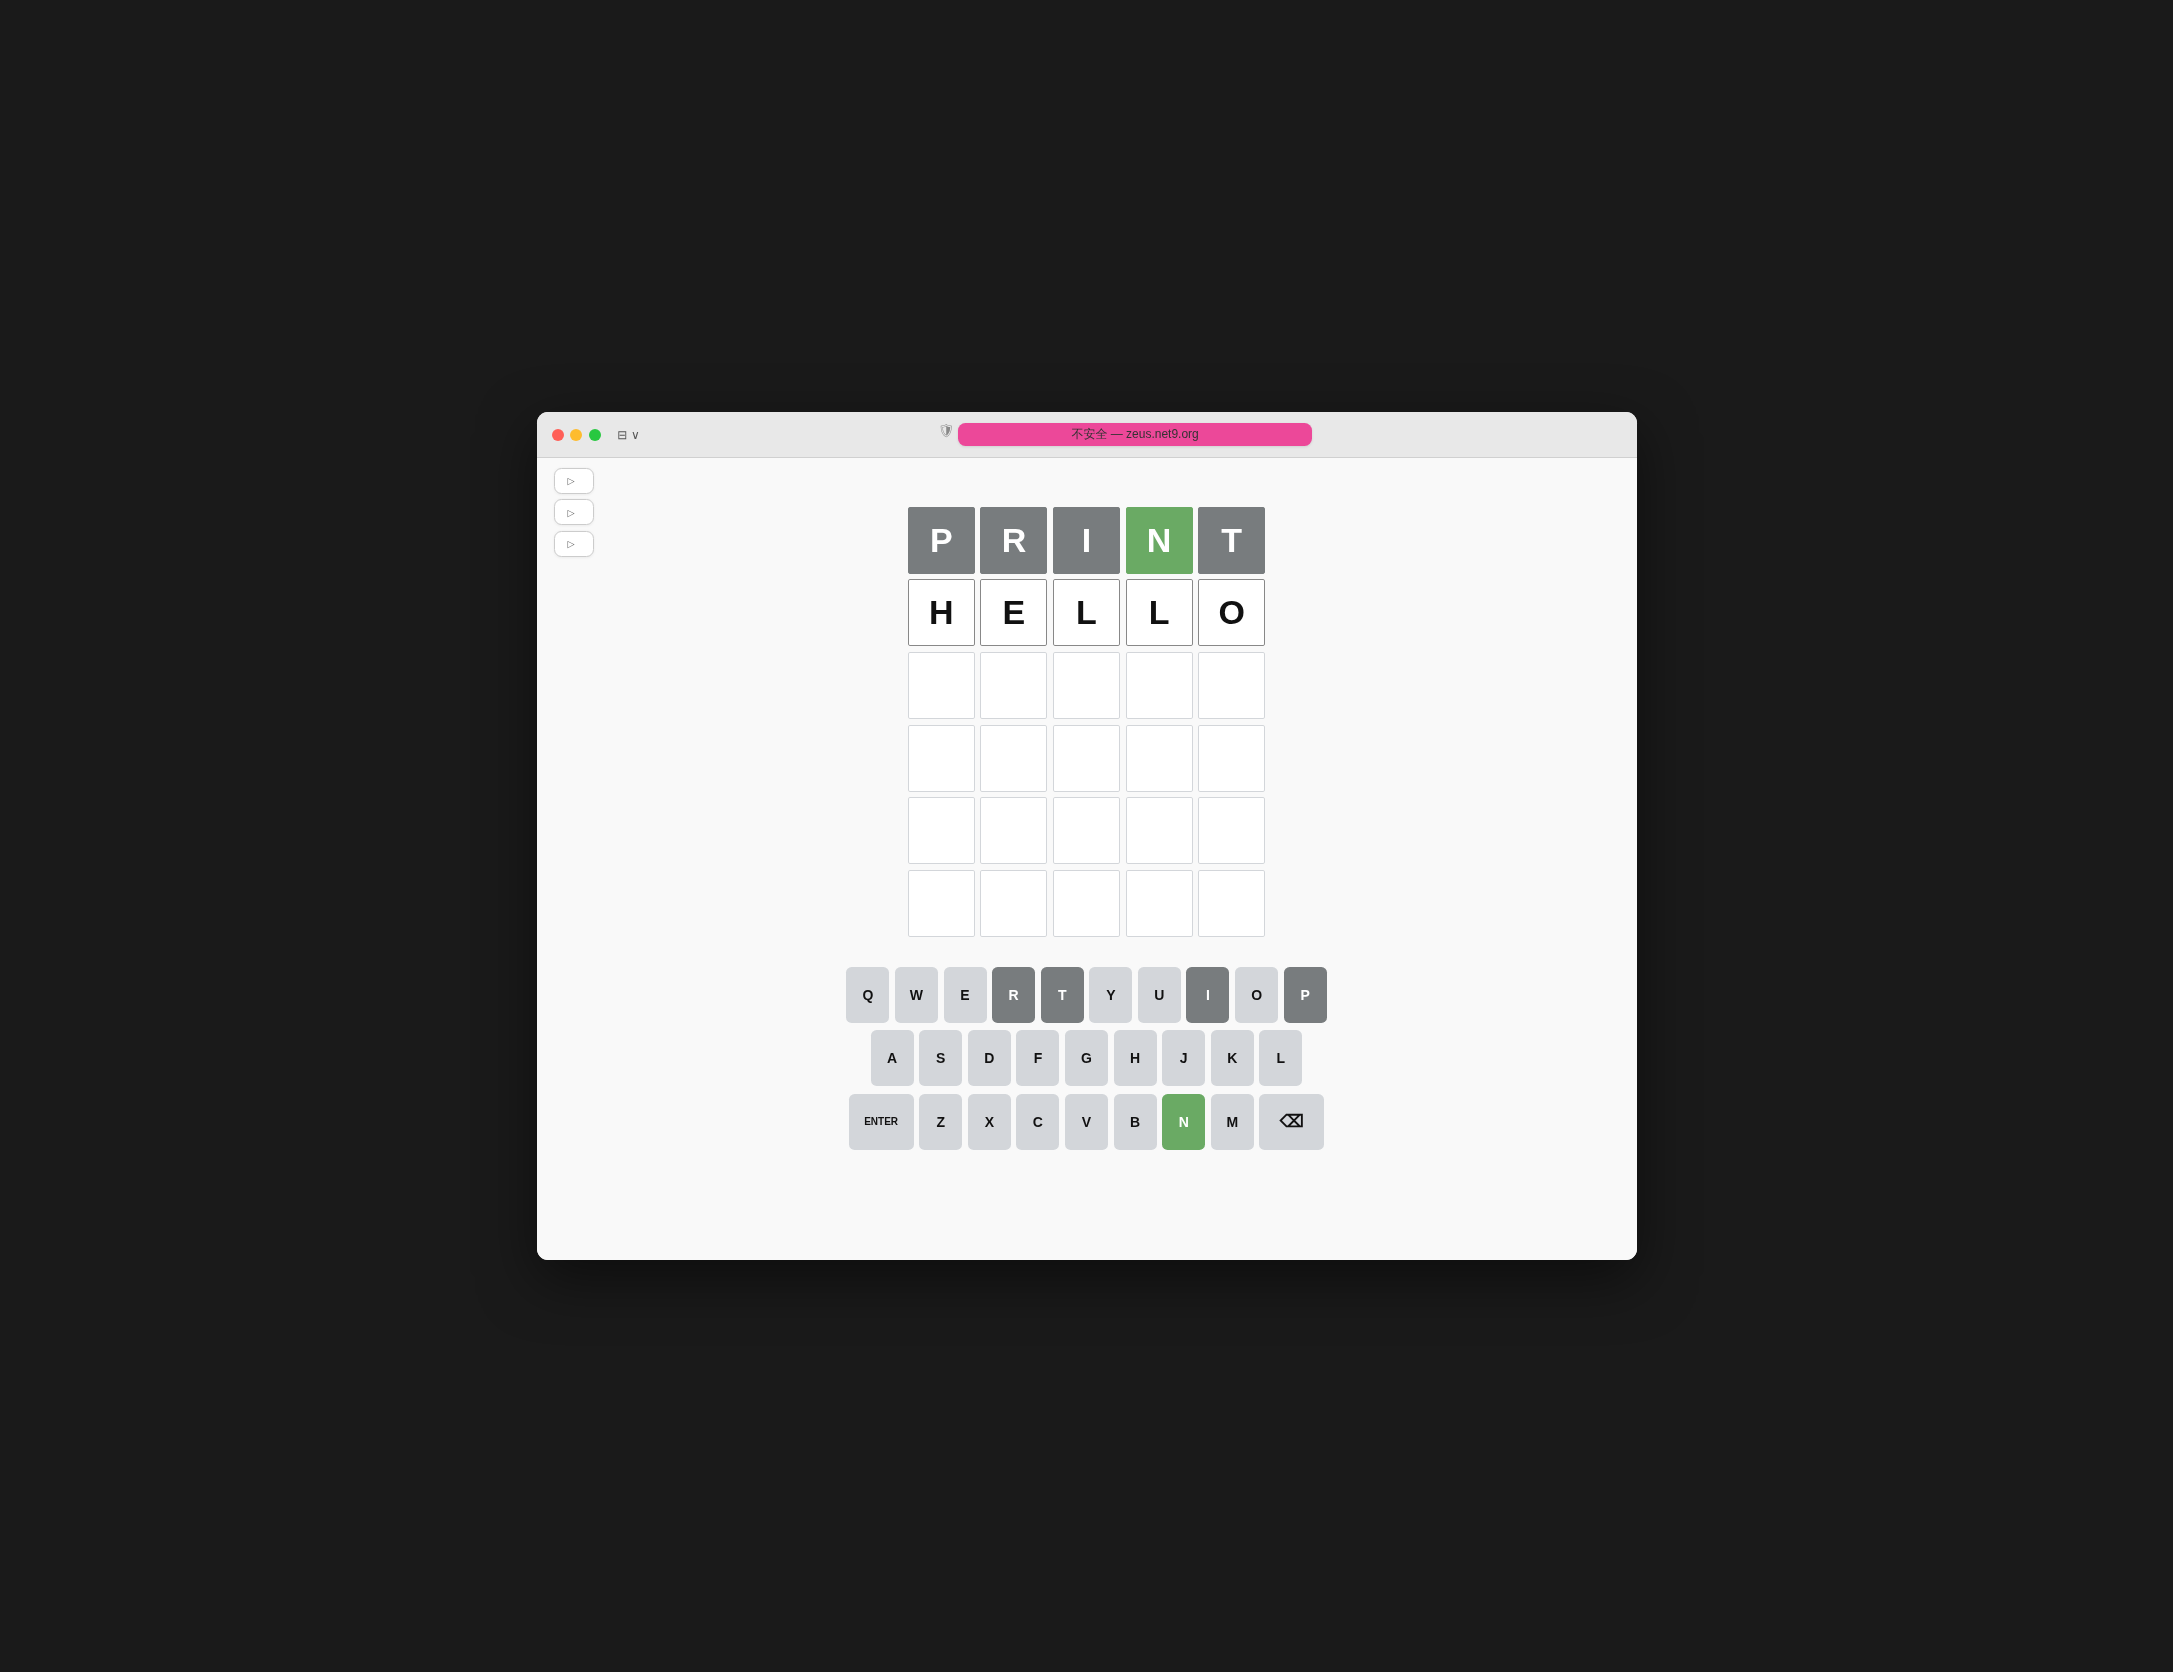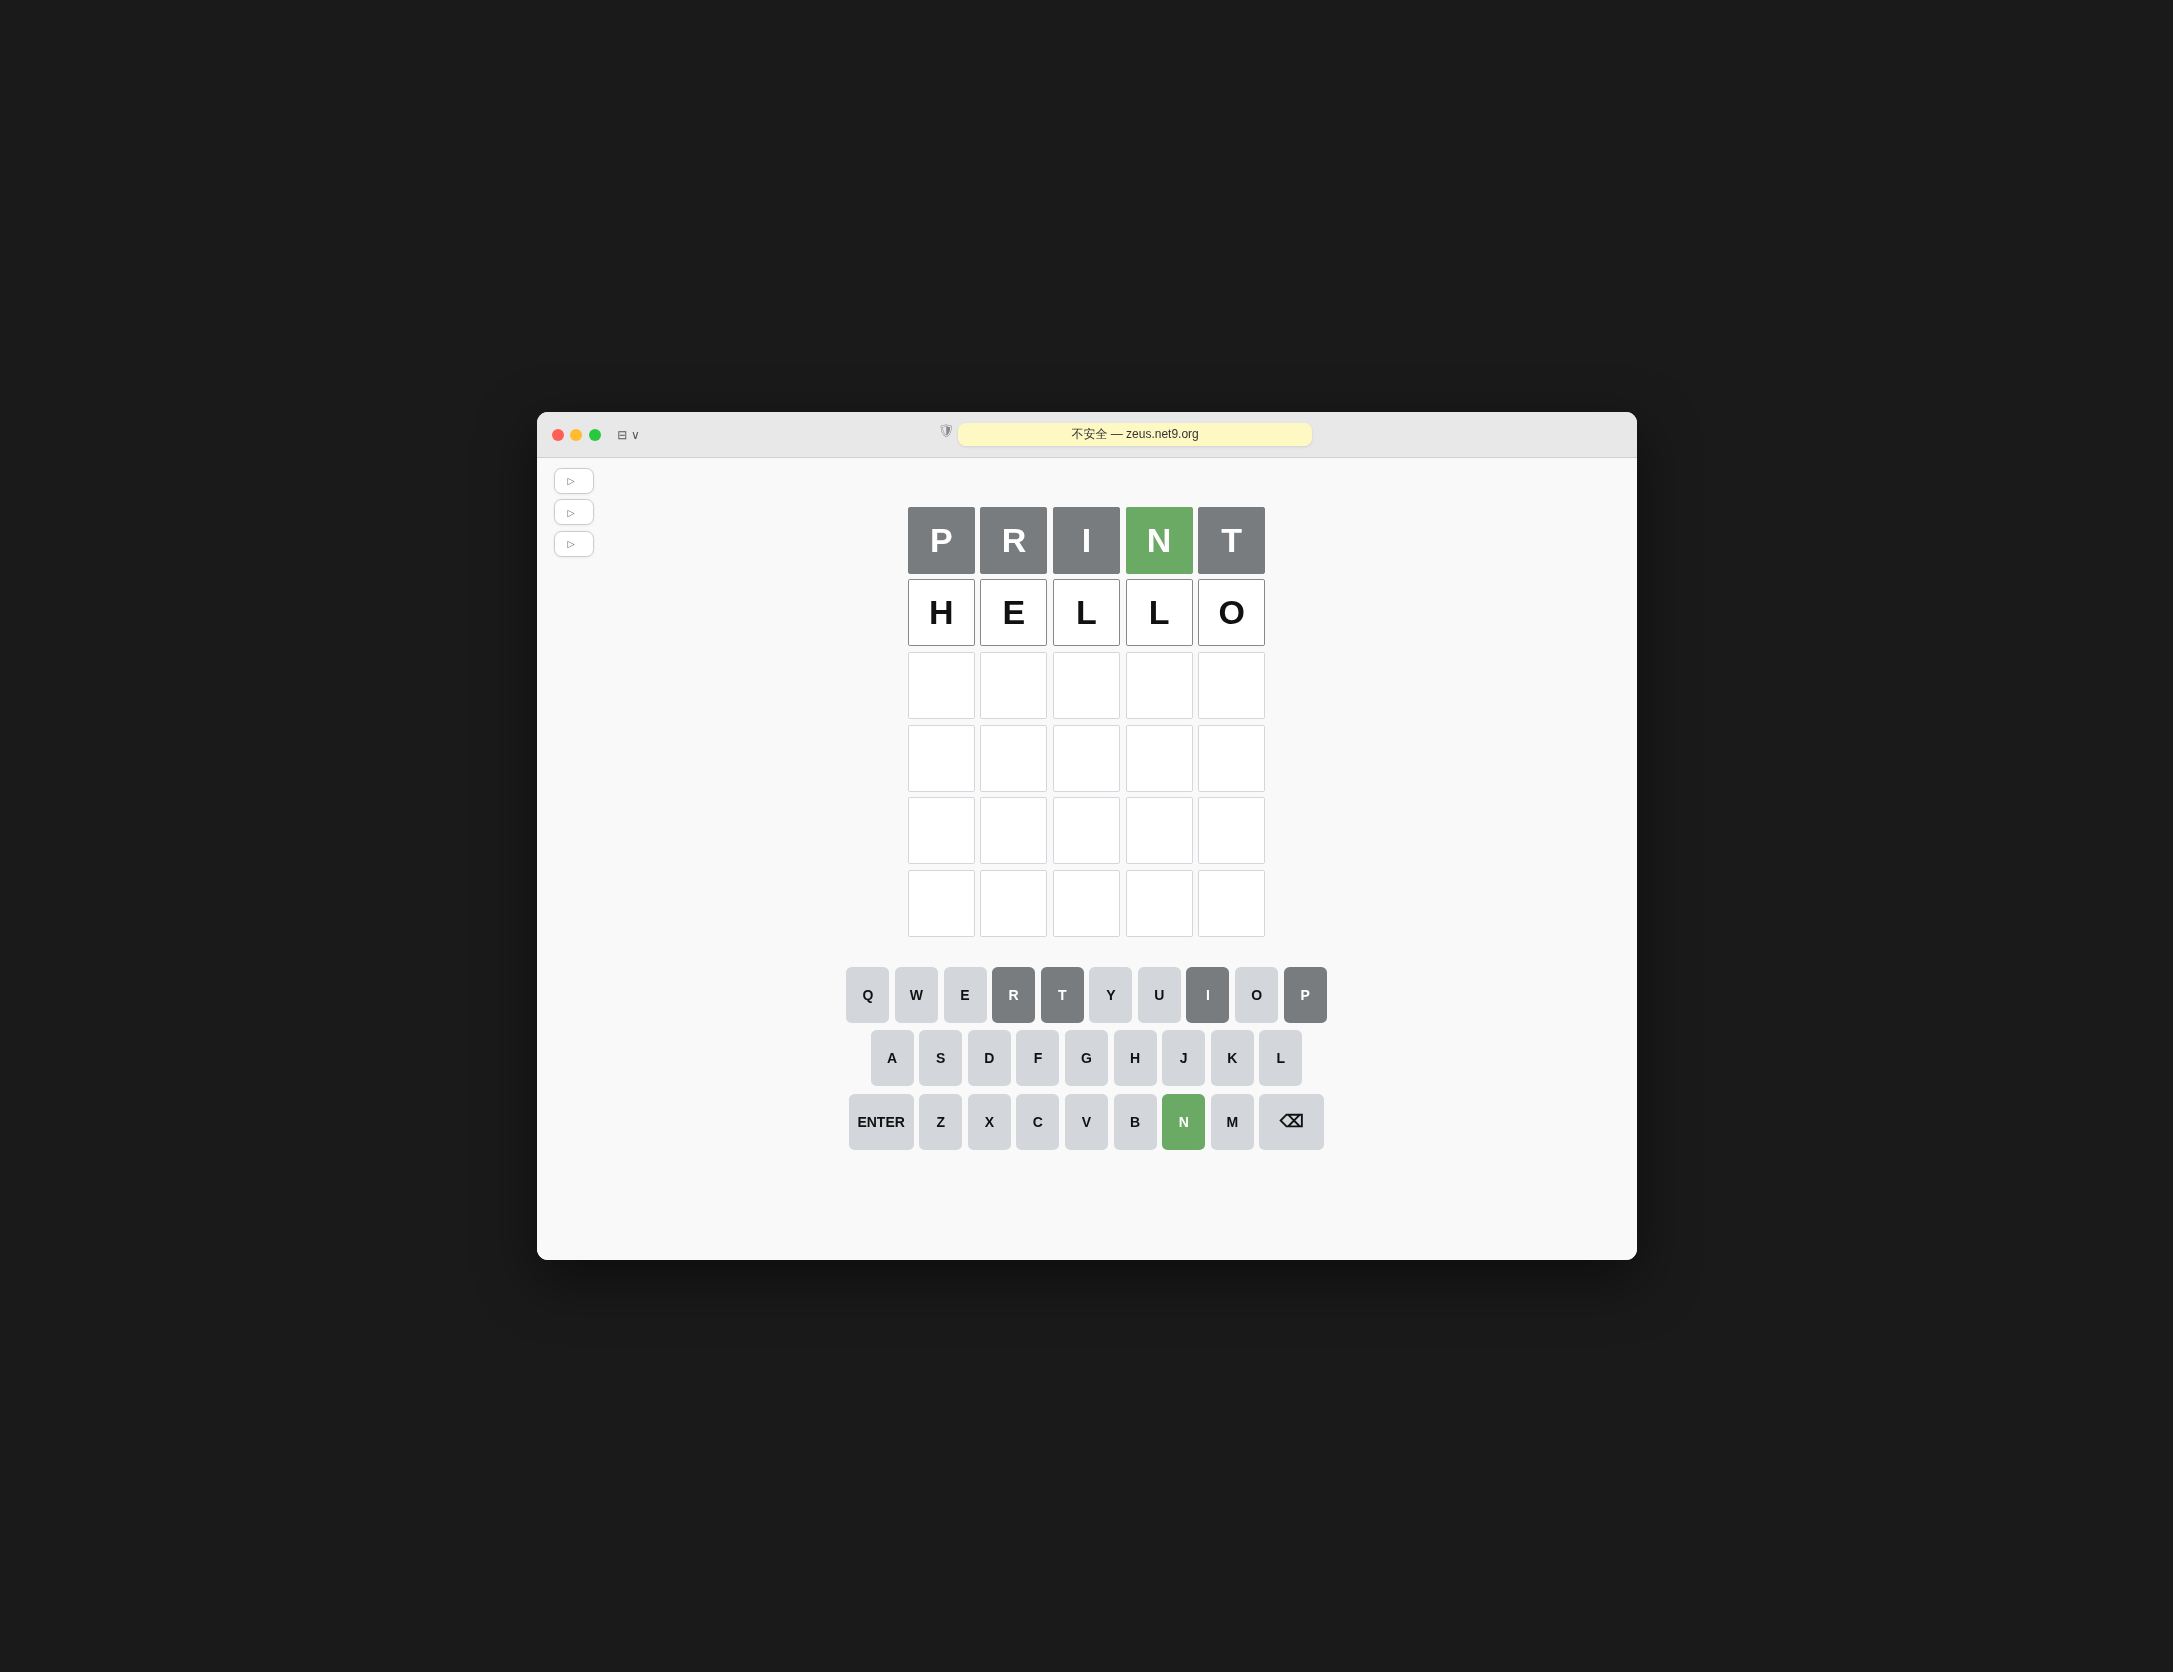--- a/index.html
+++ b/index.html
@@ -69,21 +69,21 @@
       gap: 3.7px;
     }
 
     .address-bar {
       flex: 1;
       display: flex;
       justify-content: center;
     }
 
     .address-input {
-      background: #fef9c3;
+      background: #ec4899;
       border: none;
       border-radius: 7.5px;
       padding: 4.7px 15px;
       font-size: 12px;
       color: #333;
       width: 354px;
       text-align: center;
       outline: none;
       box-shadow: 0 0.9px 2.8px rgba(0,0,0,0.1);
     }
@@ -245,21 +245,21 @@
       color: white;
     }
 
     .key-green {
       background: #6aaa64;
       color: white;
     }
 
     .key-wide {
       width: 65px;
-      font-size: 14px;
+      font-size: 10px;
     }
 
     .key-delete {
       font-size: 17px;
     }
   </style>
 </head>
 <body>
 
 <div class="browser-window">

